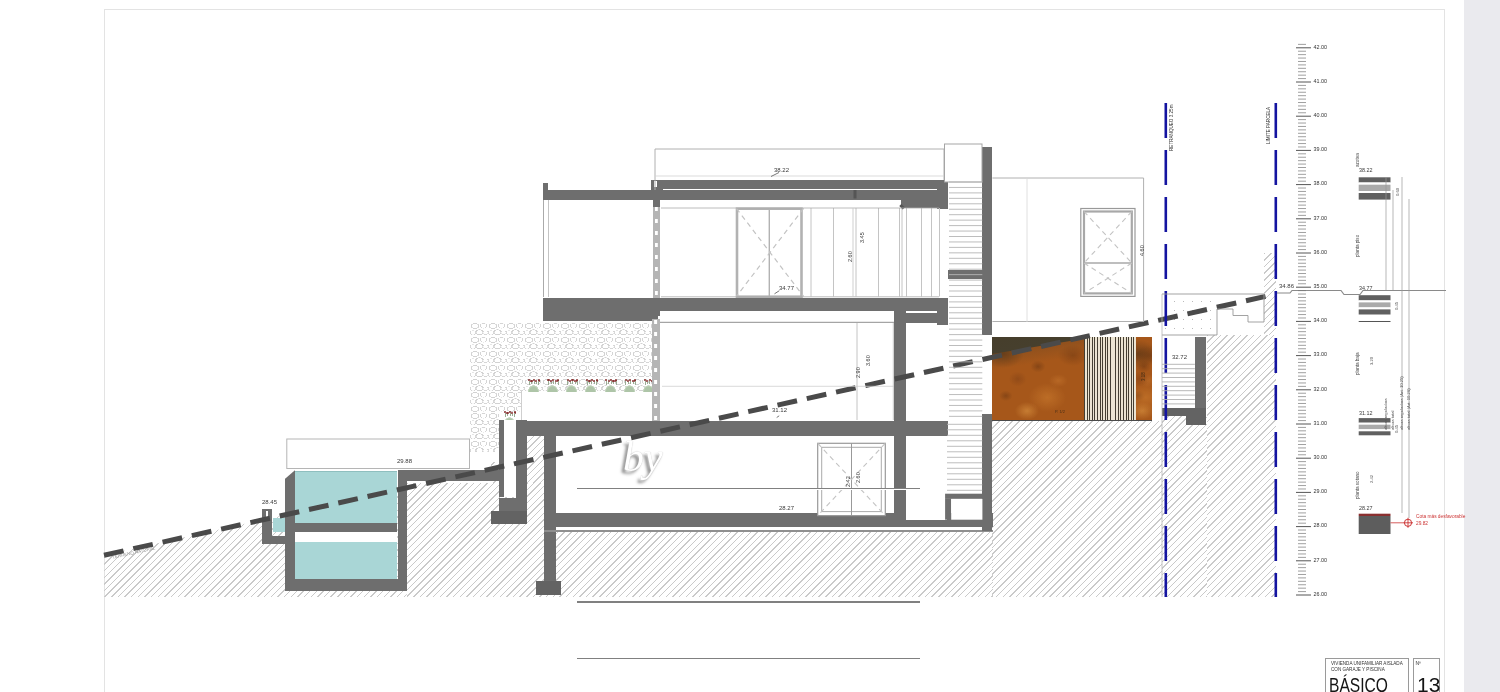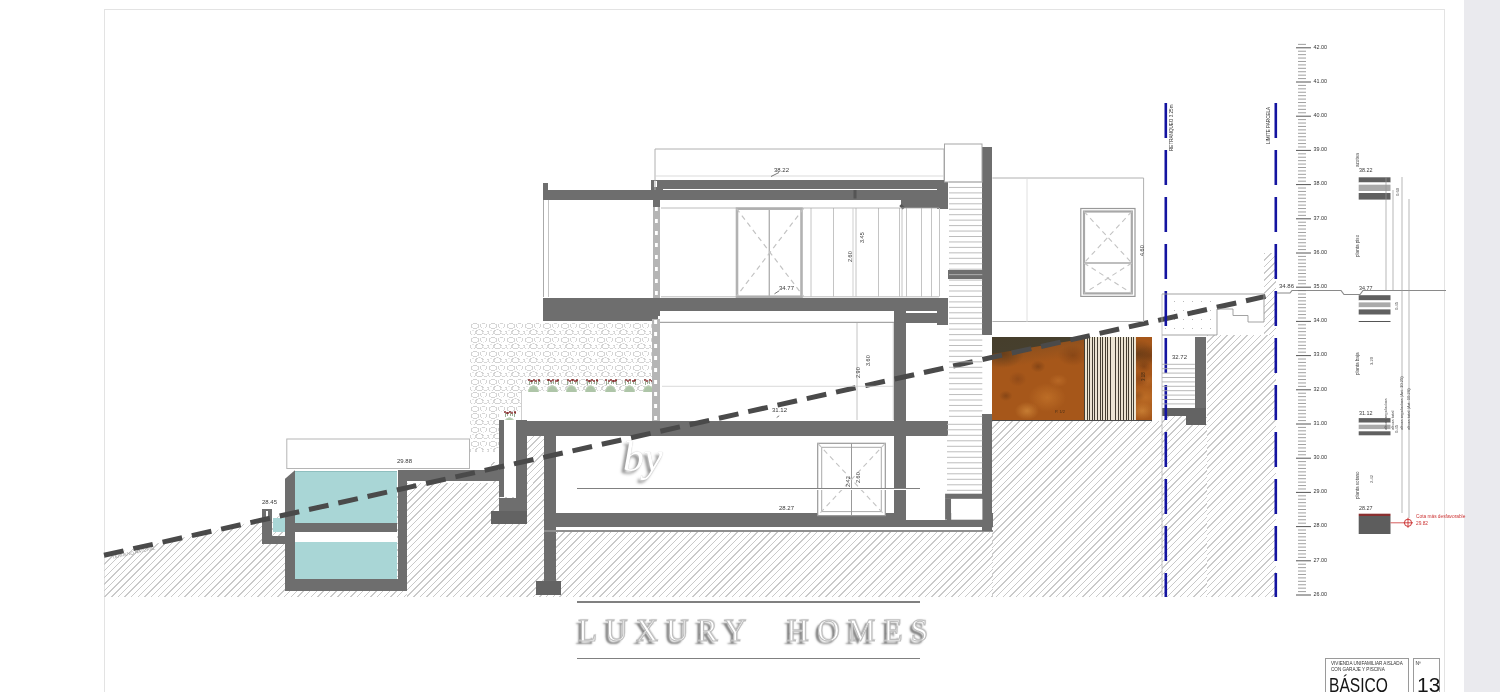--- a/index.html
+++ b/index.html
@@ -533,20 +533,19 @@
     <div style="position:absolute;left:1370px;top:483px;font:normal 4.2px 'Liberation Sans',sans-serif;color:#555;white-space:nowrap;line-height:1;transform:rotate(-90deg);transform-origin:0 0;">2.42</div>
     <div style="position:absolute;left:1384px;top:430px;font:normal 4.2px 'Liberation Sans',sans-serif;color:#555;white-space:nowrap;line-height:1;transform:rotate(-90deg);transform-origin:0 0;">altura reguladora</div>
     <div style="position:absolute;left:1391px;top:430px;font:normal 4.2px 'Liberation Sans',sans-serif;color:#555;white-space:nowrap;line-height:1;transform:rotate(-90deg);transform-origin:0 0;">altura total</div>
     <div style="position:absolute;left:1400px;top:430px;font:normal 4.2px 'Liberation Sans',sans-serif;color:#555;white-space:nowrap;line-height:1;transform:rotate(-90deg);transform-origin:0 0;">altura reguladora (Art. 10.25)</div>
     <div style="position:absolute;left:1407px;top:430px;font:normal 4.2px 'Liberation Sans',sans-serif;color:#555;white-space:nowrap;line-height:1;transform:rotate(-90deg);transform-origin:0 0;">altura total (Art. 10.26)</div>
     <div style="position:absolute;left:1416px;top:514.5px;font:normal 4.8px 'Liberation Sans',sans-serif;color:#cc3333;white-space:nowrap;line-height:1;">Cota más desfavorable</div>
     <div style="position:absolute;left:1416px;top:521.5px;font:normal 4.8px 'Liberation Sans',sans-serif;color:#cc3333;white-space:nowrap;line-height:1;">29.82</div>
 <div style="position:absolute;left:623px;top:433px;font:italic 42px 'Liberation Serif',serif;color:#fff;text-shadow:-3px 3px 3px rgba(110,110,110,0.8),0 0 1px #b5b5b5;">by</div>
     <div style="position:absolute;left:577px;top:487.5px;width:343px;height:1.9px;background:#808080;box-shadow:0 1px 0 #fff;"></div>
     <div style="position:absolute;left:577px;top:601px;width:343px;height:1.9px;background:#808080;box-shadow:0 1px 0 #fff;"></div>
-    <div style="position:absolute;left:578px;top:613px;width:343px;font:31px 'Liberation Serif',serif;color:#fff;letter-spacing:8.2px;text-align:center;white-space:nowrap;-webkit-text-stroke:1px #bdbdbd;text-shadow:-3px 3px 2px rgba(105,105,105,0.85),1px -1px 1px rgba(170,170,170,0.5);">LUXURY&nbsp;&nbsp;HOMES</div>
     <div style="position:absolute;left:577px;top:657.5px;width:343px;height:1.9px;background:#808080;box-shadow:0 1px 0 #fff;"></div>
 <div style="position:absolute;left:1325px;top:658.4px;width:84px;height:40px;border:1px solid #9a9a9a;background:#fff;"></div>
     <div style="position:absolute;left:1412.6px;top:658.4px;width:27.4px;height:40px;border:1px solid #9a9a9a;background:#fff;"></div>
     <div style="position:absolute;left:1331px;top:661px;font:4.6px 'Liberation Sans',sans-serif;color:#333;line-height:1.4;">VIVIENDA UNIFAMILIAR AISLADA<br>CON GARAJE Y PISCINA</div>
     <div style="position:absolute;left:1415.5px;top:660px;font:5px 'Liberation Sans',sans-serif;color:#333;">Nº</div>
     <div style="position:absolute;left:1329px;top:674px;font:20px 'Liberation Sans',sans-serif;color:#151515;transform:scaleX(0.78);transform-origin:0 0;">BÁSICO</div>
     <div style="position:absolute;left:1417px;top:673px;font:21px 'Liberation Sans',sans-serif;color:#151515;">13</div>
 </div>
 </body></html>

